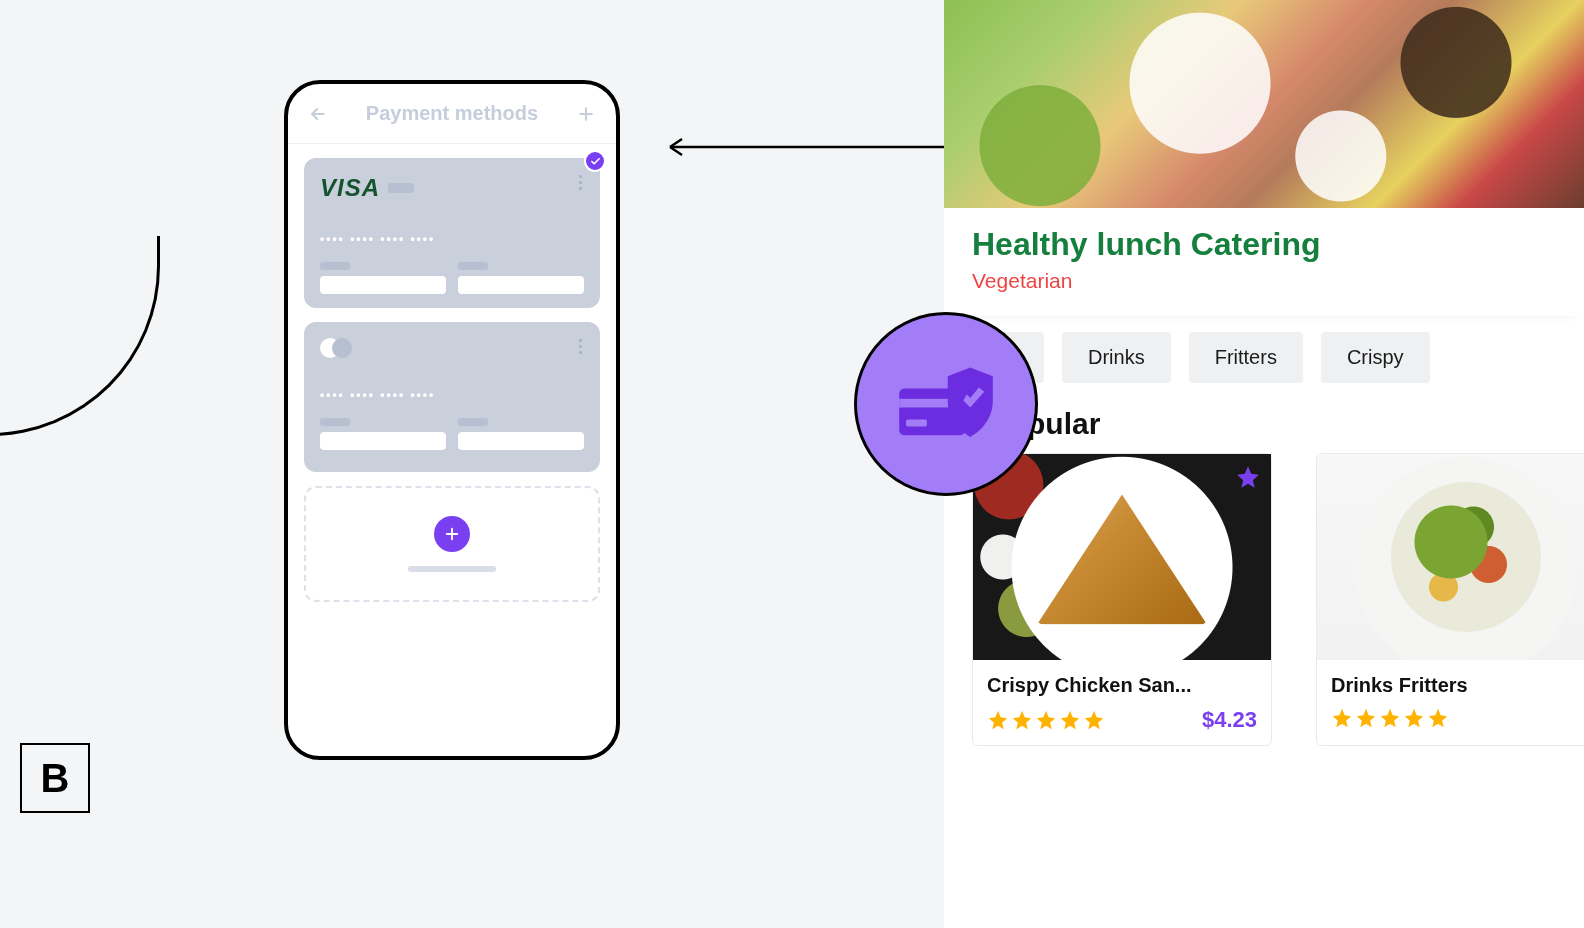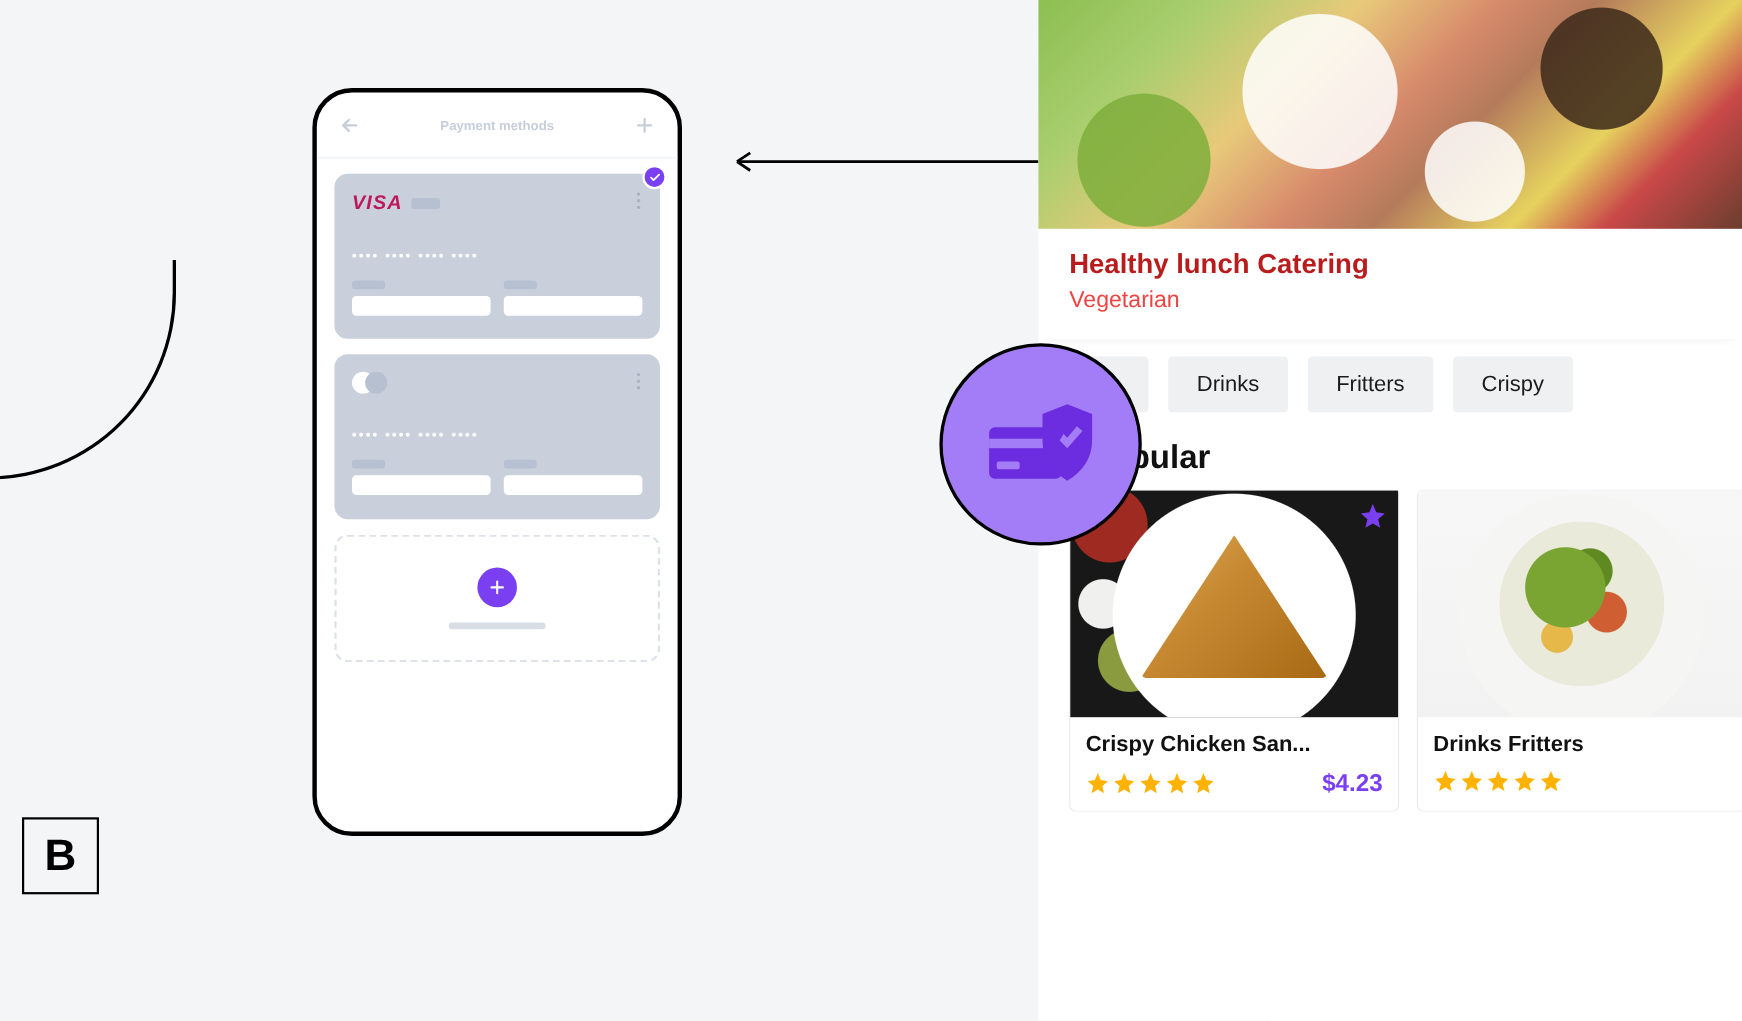--- a/index.html
+++ b/index.html
@@ -66,21 +66,21 @@
     height: 24px;
     color: #c6cedb;
     display: flex;
     align-items: center;
     justify-content: center;
     cursor: pointer;
   }
   .back-arrow svg, .plus-btn svg { width: 20px; height: 20px; }
   .phone-title {
     color: #c6cedb;
-    font-size: 12px;
+    font-size: 20px;
     font-weight: 600;
   }
   .phone-body { padding: 14px 16px; }
 
   
   .card {
     position: relative;
     background: #c9d0dc;
     border-radius: 12px;
     height: 150px;
@@ -111,21 +111,21 @@
     height: 22px;
     background: #7b3ff2;
     border: 2px solid #fff;
     border-radius: 50%;
     display: flex;
     align-items: center;
     justify-content: center;
   }
   .check-badge svg { width: 11px; height: 11px; color: #fff; }
   .brand-row { display: flex; align-items: center; gap: 8px; }
-  .visa-text { color: #be185d; font-weight: 800; font-style: italic; font-size: 18px; letter-spacing: 1px; }
+  .visa-text { color: #14532d; font-weight: 800; font-style: italic; font-size: 24px; letter-spacing: 1px; }
   .chip-bar { width: 26px; height: 10px; background: #b7c0d0; border-radius: 3px; }
   .mc-circles { display: flex; }
   .mc-circles .c1 { width: 20px; height: 20px; background: #fff; border-radius: 50%; }
   .mc-circles .c2 { width: 20px; height: 20px; background: #b7c0d0; border-radius: 50%; margin-left: -8px; }
   .card-number { color: #fff; font-size: 12px; letter-spacing: 2px; margin-top: 30px; font-weight: 600; }
   .field-row { display: flex; gap: 12px; margin-top: 16px; }
   .field { flex: 1; }
   .field .lbl { width: 30px; height: 8px; background: #b7c0d0; border-radius: 3px; margin-bottom: 6px; }
   .field .inp { width: 100%; height: 18px; background: #fff; border-radius: 4px; }
 
@@ -187,21 +187,21 @@
                 radial-gradient(circle at 38% 38%, #3b4a8a 0 8px, transparent 9px),
                 radial-gradient(circle at 44% 44%, #cc3333 0 10px, transparent 11px),
                 radial-gradient(circle at 62% 75%, #fff 0 45px, transparent 46px);
     opacity: 0.85;
   }
   .restaurant-info {
     padding: 18px 28px 22px;
     border-bottom: 1px solid transparent;
     box-shadow: 0 6px 10px -8px rgba(0,0,0,0.1);
   }
-  .restaurant-title { font-size: 25px; font-weight: 700; color: #b91c1c; }
+  .restaurant-title { font-size: 32px; font-weight: 700; color: #15803d; }
   .restaurant-sub { font-size: 21px; color: #ef4444; margin-top: 6px; }
 
   .pill-row {
     display: flex;
     gap: 18px;
     padding: 16px 0 0 28px;
     overflow: hidden;
   }
   .pill {
     background: #eef0f2;
@@ -216,21 +216,21 @@
 
   .section-title {
     font-size: 30px;
     font-weight: 700;
     padding: 24px 0 12px 28px;
     color: #111;
   }
 
   .food-row {
     display: flex;
-    gap: 16px;
+    gap: 44px;
     padding-left: 28px;
     overflow: hidden;
   }
   .food-card {
     width: 300px;
     background: #fff;
     border: 1px solid #e8eaee;
     border-radius: 6px;
     flex-shrink: 0;
     cursor: pointer;

